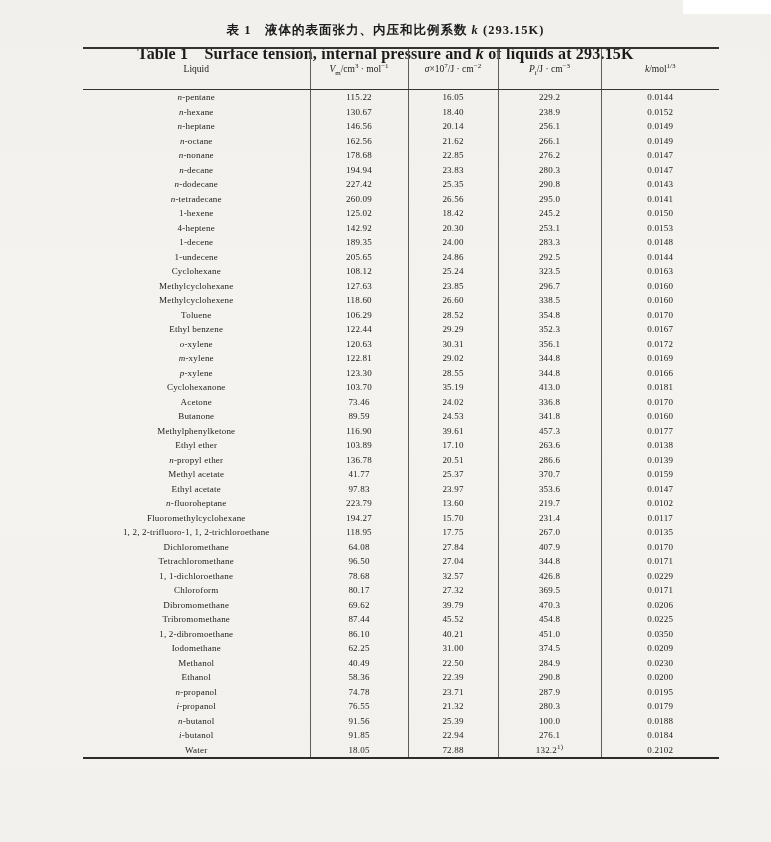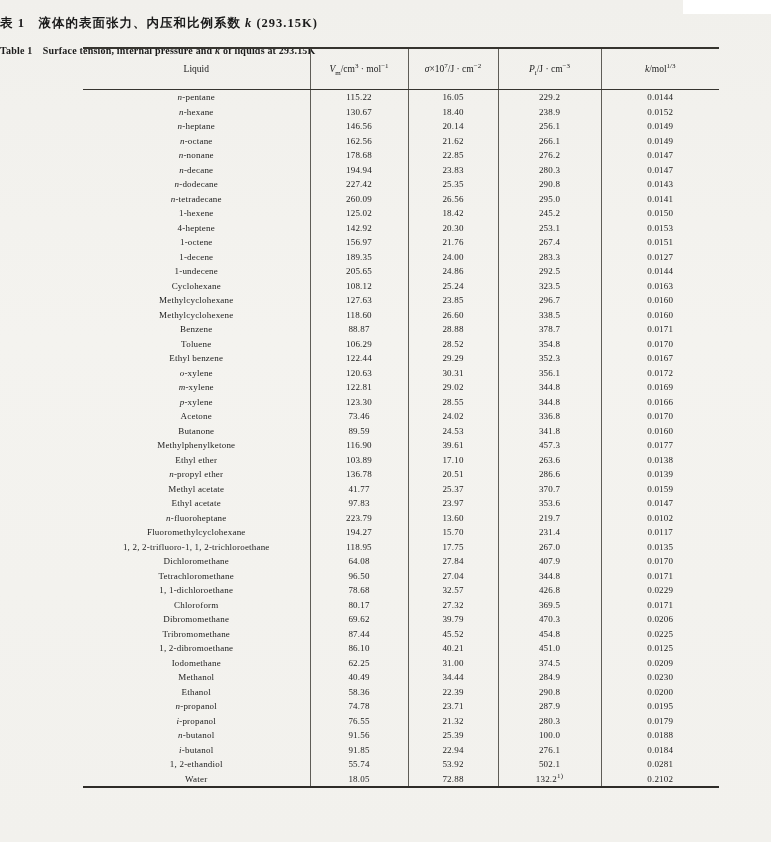--- a/index.html
+++ b/index.html
@@ -11,27 +11,27 @@
     position:relative;
     overflow:hidden;
   }
   .page{
     position:absolute;inset:0;
     background:linear-gradient(180deg,#f1f0ec 0%,#f4f3ef 40%,#f2f1ed 100%);
   }
   .corner-light{
     position:absolute;right:0;top:0;width:88px;height:14px;background:#ffffff;
   }
-  .titles{ padding-top:15px; text-align:left; }
+  .titles{ padding-top:22px; text-align:center; }
   .title-zh{
     font-size:12.5px;font-weight:bold;letter-spacing:1px;
     font-family:"Liberation Serif","DejaVu Serif",serif;
   }
   .title-en{
-    margin-top:12px;font-size:10px;font-weight:bold;letter-spacing:.2px;
+    margin-top:5px;font-size:16px;font-weight:bold;letter-spacing:.2px;
   }
   table.datatable{
     position:absolute;left:83px;top:47px;
     width:636px;border-collapse:collapse;table-layout:fixed;font-family:Liberation Serif, serif;
   }
   table.datatable th{
     font-weight:normal;font-size:9.5px;
     border-top:2px solid #36342f;
     border-bottom:1.4px solid #36342f;
     height:40px;text-align:center;vertical-align:middle;
@@ -142,32 +142,25 @@
           <td>0.0150</td>
         </tr>
         <tr>
           <td class="liquid">4-heptene</td>
           <td>142.92</td>
           <td>20.30</td>
           <td>253.1</td>
           <td>0.0153</td>
         </tr>
         <tr>
-          <td class="liquid">1-octene</td>
-          <td>156.97</td>
-          <td>21.76</td>
-          <td>267.4</td>
-          <td>0.0151</td>
-        </tr>
-        <tr>
           <td class="liquid">1-decene</td>
           <td>189.35</td>
           <td>24.00</td>
           <td>283.3</td>
-          <td>0.0127</td>
+          <td>0.0148</td>
         </tr>
         <tr>
           <td class="liquid">1-undecene</td>
           <td>205.65</td>
           <td>24.86</td>
           <td>292.5</td>
           <td>0.0144</td>
         </tr>
         <tr>
           <td class="liquid">Cyclohexane</td>
@@ -184,27 +177,20 @@
           <td>0.0160</td>
         </tr>
         <tr>
           <td class="liquid">Methylcyclohexene</td>
           <td>118.60</td>
           <td>26.60</td>
           <td>338.5</td>
           <td>0.0160</td>
         </tr>
         <tr>
-          <td class="liquid">Benzene</td>
-          <td>88.87</td>
-          <td>28.88</td>
-          <td>378.7</td>
-          <td>0.0171</td>
-        </tr>
-        <tr>
           <td class="liquid">Toluene</td>
           <td>106.29</td>
           <td>28.52</td>
           <td>354.8</td>
           <td>0.0170</td>
         </tr>
         <tr>
           <td class="liquid">Ethyl benzene</td>
           <td>122.44</td>
           <td>29.29</td>
@@ -226,20 +212,27 @@
           <td>0.0169</td>
         </tr>
         <tr>
           <td class="liquid"><i>p</i>-xylene</td>
           <td>123.30</td>
           <td>28.55</td>
           <td>344.8</td>
           <td>0.0166</td>
         </tr>
         <tr>
+          <td class="liquid">Cyclohexanone</td>
+          <td>103.70</td>
+          <td>35.19</td>
+          <td>413.0</td>
+          <td>0.0181</td>
+        </tr>
+        <tr>
           <td class="liquid">Acetone</td>
           <td>73.46</td>
           <td>24.02</td>
           <td>336.8</td>
           <td>0.0170</td>
         </tr>
         <tr>
           <td class="liquid">Butanone</td>
           <td>89.59</td>
           <td>24.53</td>
@@ -342,33 +335,33 @@
           <td>87.44</td>
           <td>45.52</td>
           <td>454.8</td>
           <td>0.0225</td>
         </tr>
         <tr>
           <td class="liquid">1, 2-dibromoethane</td>
           <td>86.10</td>
           <td>40.21</td>
           <td>451.0</td>
-          <td>0.0125</td>
+          <td>0.0350</td>
         </tr>
         <tr>
           <td class="liquid">Iodomethane</td>
           <td>62.25</td>
           <td>31.00</td>
           <td>374.5</td>
           <td>0.0209</td>
         </tr>
         <tr>
           <td class="liquid">Methanol</td>
           <td>40.49</td>
-          <td>34.44</td>
+          <td>22.50</td>
           <td>284.9</td>
           <td>0.0230</td>
         </tr>
         <tr>
           <td class="liquid">Ethanol</td>
           <td>58.36</td>
           <td>22.39</td>
           <td>290.8</td>
           <td>0.0200</td>
         </tr>
@@ -394,27 +387,20 @@
           <td>0.0188</td>
         </tr>
         <tr>
           <td class="liquid"><i>i</i>-butanol</td>
           <td>91.85</td>
           <td>22.94</td>
           <td>276.1</td>
           <td>0.0184</td>
         </tr>
         <tr>
-          <td class="liquid">1, 2-ethandiol</td>
-          <td>55.74</td>
-          <td>53.92</td>
-          <td>502.1</td>
-          <td>0.0281</td>
-        </tr>
-        <tr>
           <td class="liquid">Water</td>
           <td>18.05</td>
           <td>72.88</td>
           <td>132.2<sup>1)</sup></td>
           <td>0.2102</td>
         </tr>
       </tbody>
   </table>
 </div>
 

